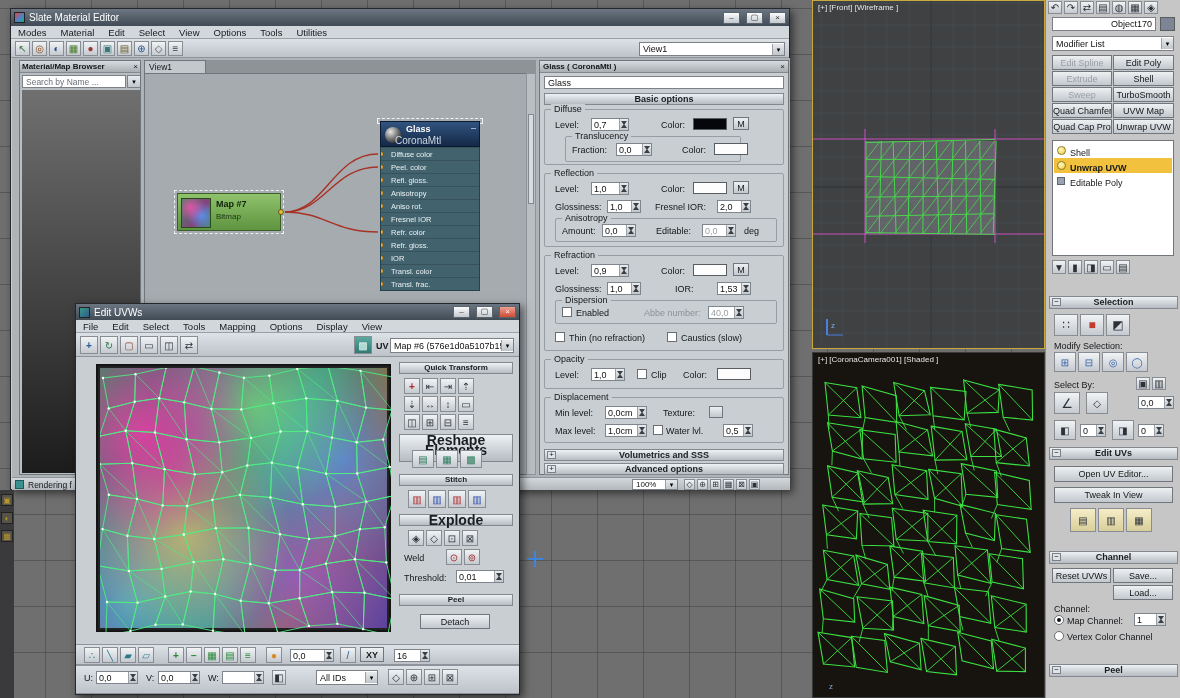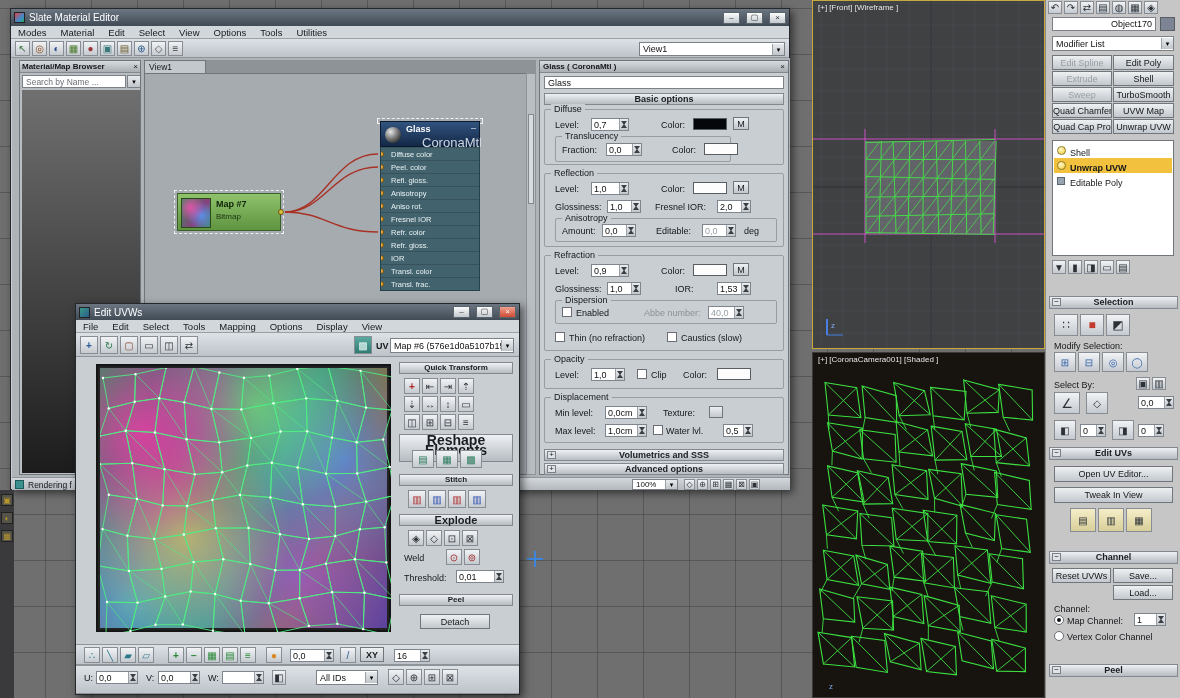--- a/index.html
+++ b/index.html
@@ -512,21 +512,21 @@
       <div class="p" style="left:3px;top:4px;width:30px;height:30px;border:1px solid #2a4a1a;background:radial-gradient(circle at 30% 30%,rgba(255,80,180,.8),transparent 50%),radial-gradient(circle at 70% 60%,rgba(80,160,255,.8),transparent 55%),linear-gradient(120deg,#3a8a5e,#8a3f7f 60%,#3f8a7a)"></div>
       <span class="lb b" style="left:38px;top:5px;color:#10230a">Map #7</span>
       <span class="lb" style="left:38px;top:18px;color:#1a3312;font-size:8px">Bitmap</span>
       <span class="socket" style="left:auto;right:-4px;top:15px;background:#d8c43c"></span>
     </div>
 
     <div class="p" style="left:235px;top:47px;width:100px;outline:1px dashed #f2f2f2;outline-offset:2px">
       <div class="p" style="left:0;top:0;width:100px;height:26px;background:linear-gradient(#31547f,#142847);border:1px solid #0c1a30">
         <span class="p" style="left:4px;top:5px;width:16px;height:16px;border-radius:50%;background:radial-gradient(circle at 35% 30%,#e8e8e8,#7a7a7a 45%,#1a1a1a 90%)"></span>
         <span class="lb b" style="left:25px;top:2px;color:#fff">Glass</span>
-        <span class="lb" style="left:41px;top:13px;color:#cfd8e2;font-size:13px">CoronaMtl</span>
+        <span class="lb" style="left:14px;top:13px;color:#cfd8e2;font-size:10px">CoronaMtl</span>
         <span class="lb" style="right:3px;top:1px;color:#dfe6ee">–</span>
       </div>
       <div class="p" style="left:0;top:26px;width:100px;background:#42636e;border:1px solid #24424c;border-top:none">
         <div class="node-slot"><span class="socket"></span><span>Diffuse color</span></div>
         <div class="node-slot"><span class="socket"></span><span>Peel. color</span></div>
         <div class="node-slot"><span class="socket"></span><span>Refl. gloss.</span></div>
         <div class="node-slot"><span class="socket"></span><span>Anisotropy</span></div>
         <div class="node-slot"><span class="socket"></span><span>Aniso rot.</span></div>
         <div class="node-slot"><span class="socket"></span><span>Fresnel IOR</span></div>
         <div class="node-slot"><span class="socket"></span><span>Refr. color</span></div>
@@ -552,21 +552,21 @@
     <div class="grp" style="left:4px;top:48px;width:240px;height:56px">
       <span class="gt">Diffuse</span>
       <span class="lb" style="left:10px;top:10px">Level:</span>
       <span class="spin" style="left:46px;top:8px;width:38px">
           <i>0,7</i>
           <b></b>
         </span>
       <span class="lb" style="left:116px;top:10px">Color:</span>
       <span class="swatch" style="left:148px;top:8px;width:34px;height:12px;background:#06070a"></span>
       <span class="btn" style="left:188px;top:7px;width:16px;height:13px;line-height:12px">M</span>
-      <div class="grp" style="left:10px;top:26px;width:176px;height:26px">
+      <div class="grp" style="left:20px;top:26px;width:176px;height:26px">
         <span class="gt">Translucency</span>
         <span class="lb" style="left:6px;top:8px">Fraction:</span>
         <span class="spin" style="left:50px;top:6px;width:36px">
             <i>0,0</i>
             <b></b>
           </span>
         <span class="lb" style="left:116px;top:8px">Color:</span>
         <span class="swatch" style="left:148px;top:6px;width:34px;height:12px;background:#fdfdfd"></span>
       </div>
     </div>
@@ -991,21 +991,21 @@
       <span class="ic" style="width:22px;height:18px;color:#2a7a5a">▦</span>
       <span class="ic" style="width:22px;height:18px;color:#2a7a5a">▩</span>
     </div>
     <div class="bar" style="left:1px;top:112px;width:114px;height:12px;font-size:8px">Stitch</div>
     <div class="icrow" style="left:10px;top:128px">
       <span class="ic" style="width:18px;height:18px;color:#b03030">▥</span>
       <span class="ic" style="width:18px;height:18px;color:#3050b0">▥</span>
       <span class="ic" style="width:18px;height:18px;color:#b03030">▥</span>
       <span class="ic" style="width:18px;height:18px;color:#3050b0">▥</span>
     </div>
-    <div class="bar" style="left:1px;top:152px;width:114px;height:12px;font-size:11px">Explode</div>
+    <div class="bar" style="left:1px;top:152px;width:114px;height:12px;font-size:14px">Explode</div>
     <div class="icrow" style="left:10px;top:168px">
       <span class="ic">◈</span>
       <span class="ic">◇</span>
       <span class="ic">⊡</span>
       <span class="ic">⊠</span>
     </div>
     <span class="lb" style="left:6px;top:191px">Weld</span>
     <div class="icrow" style="left:48px;top:187px">
       <span class="ic" style="color:#a03030">⊙</span>
       <span class="ic" style="color:#a03030">⊚</span>

